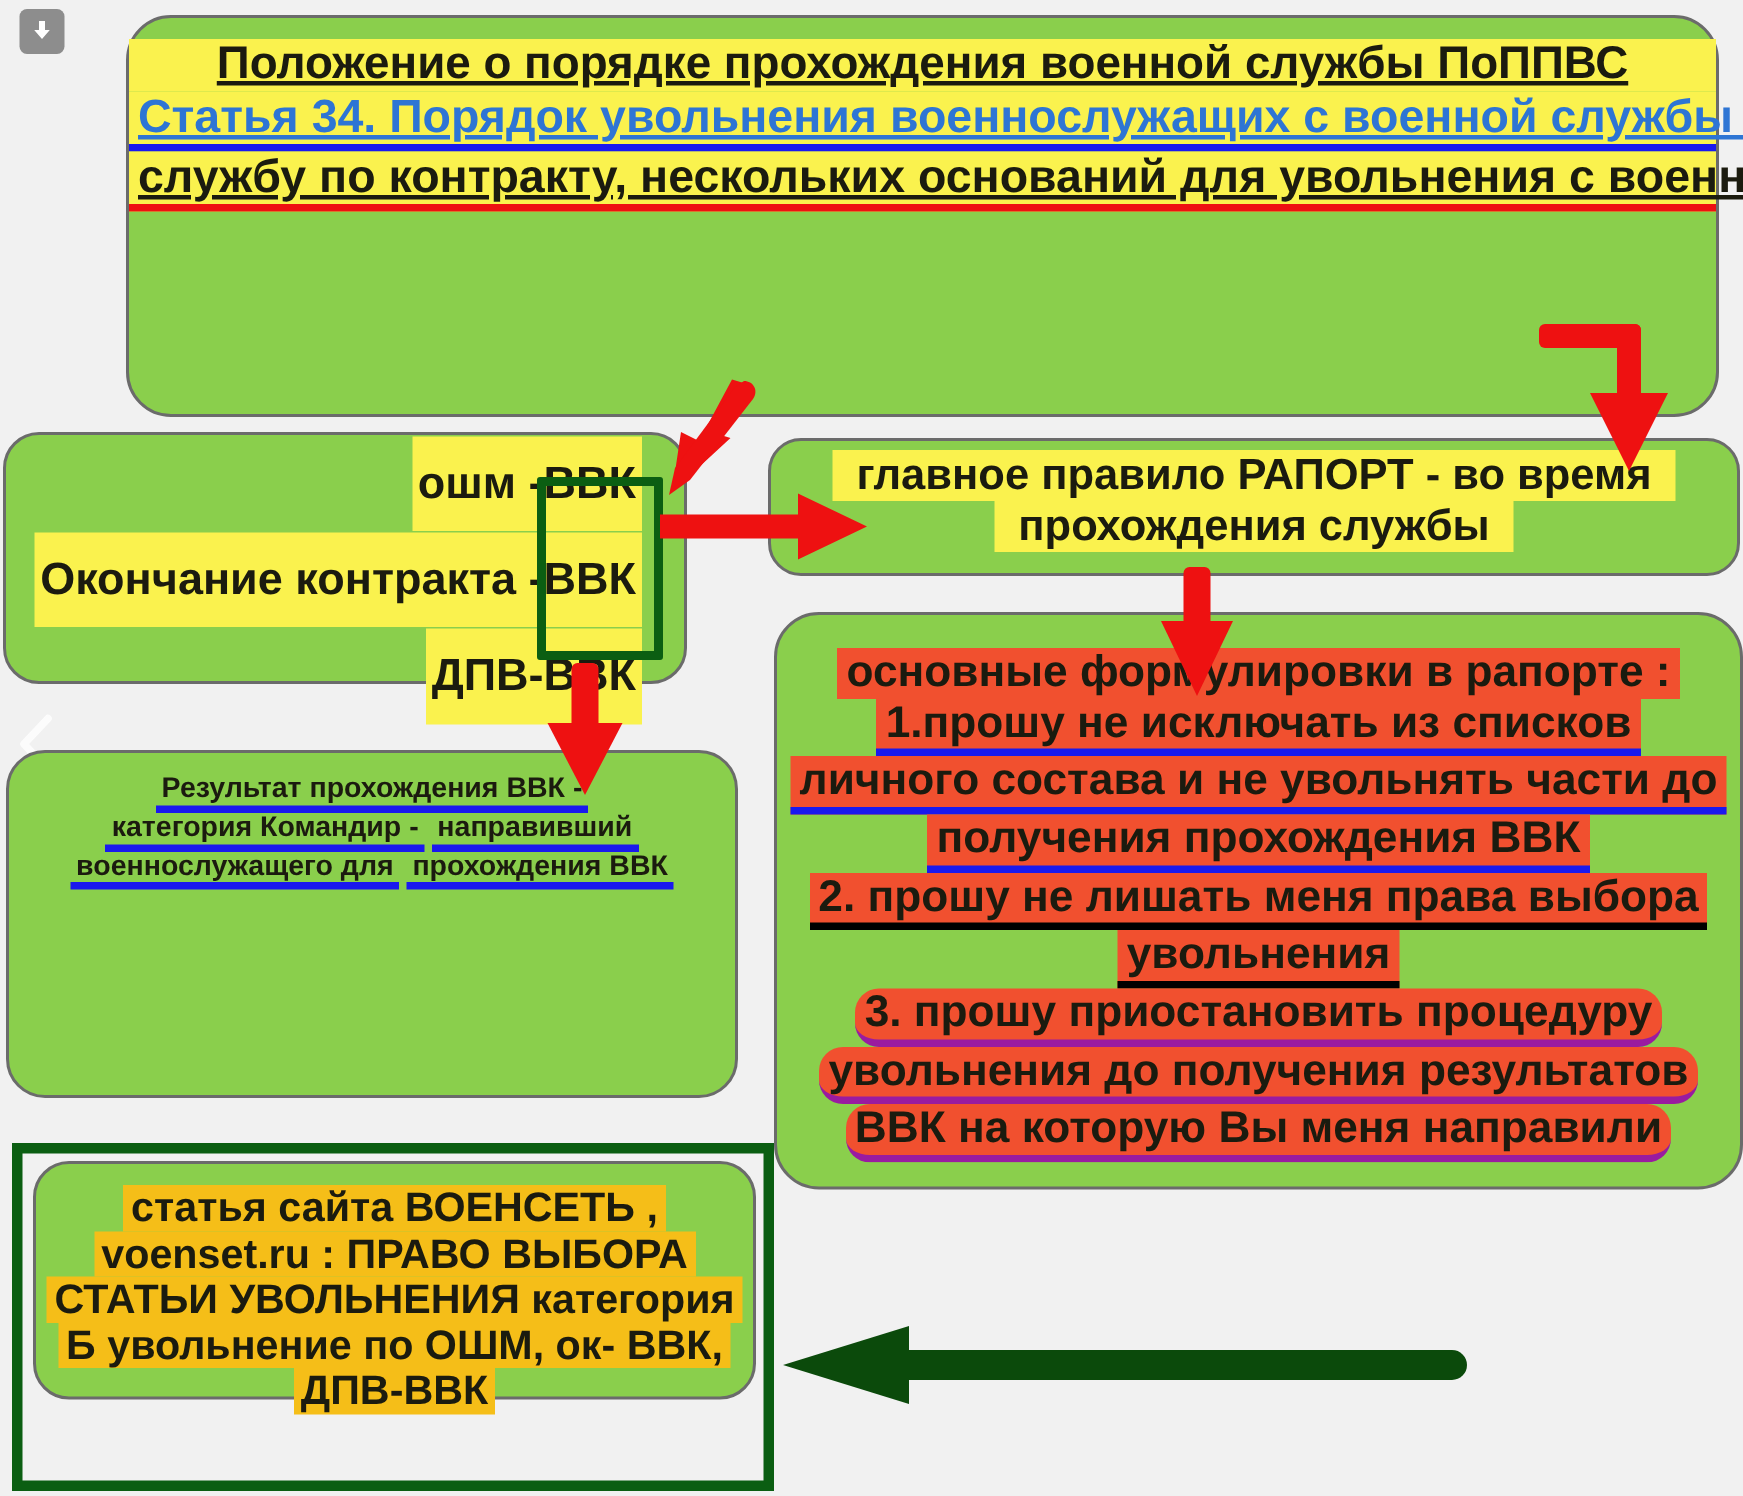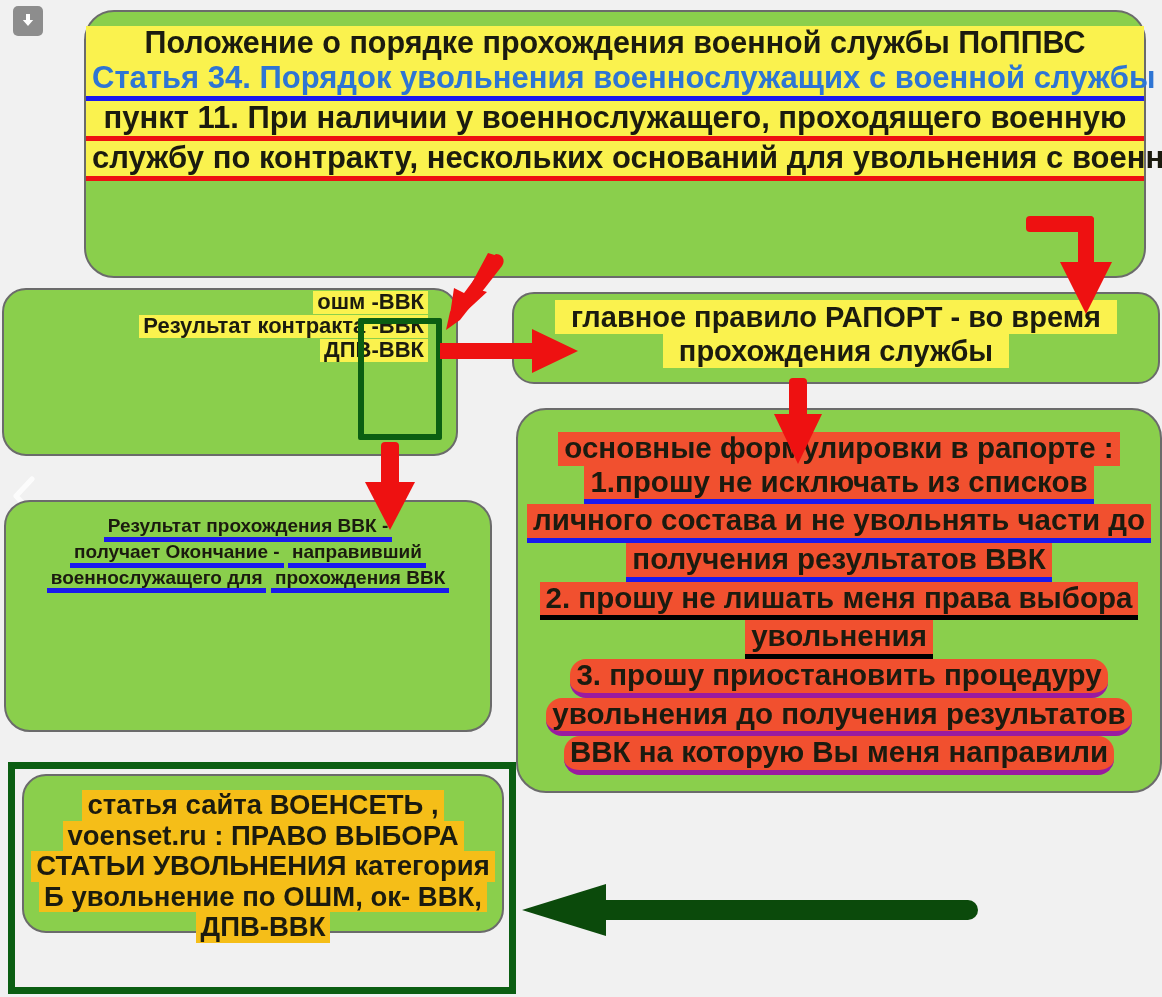--- a/index.html
+++ b/index.html
@@ -58,31 +58,31 @@
   .u-purp  { border-bottom: 5px solid #9A1BA0; border-radius: 16px; }
 
   .ink-blue { color: #2E75D4; }
 
   
   #card-title {
     left: 84px; top: 10px; width: 1062px; height: 268px;
     border-radius: 30px;
     padding-top: 14px;
   }
-  #card-title .line { font-size: 31px; padding: 1px 6px 2px; }
+  #card-title .line { font-size: 31px; padding: 1px 6px 2px; text-decoration: underline; }
   #card-title .t1 { font-size: 30.5px; }
 
   
   #card-list {
     left: 2px; top: 288px; width: 456px; height: 168px;
     border-radius: 24px;
     text-align: right;
     padding-right: 28px;
   }
-  #card-list .line { font-size: 22px; display:inline-block; padding: 0 4px; }
+  #card-list .line { font-size: 30px; display:inline-block; padding: 16px 4px; }
   #card-list .row { text-align: right; margin: 1px 0; }
   #vvk-box {
     position: absolute;
     left: 358px; top: 318px;
     width: 84px; height: 122px;
     border: 6px solid #0B5E12;
     border-radius: 2px;
     box-sizing: border-box;
   }
 
@@ -145,49 +145,48 @@
 </div>
 <div class="chevron" id="chev-right">
   <svg width="34" height="46" viewBox="0 0 34 46">
     <path d="M10 6 L26 23 L10 40" stroke="#d9e6c6" stroke-width="5" fill="none" stroke-linecap="round" stroke-linejoin="round"></path>
   </svg>
 </div>
 
 <div class="card" id="card-title">
   <span class="line hl-y t1">Положение о порядке прохождения военной службы ПоППВС</span>
   <span class="line hl-y ink-blue u-blue">Статья 34. Порядок увольнения военнослужащих с военной службы и</span>
-  <span class="line hl-y u-red">пункт 11. При наличии у военнослужащего, проходящего военную</span>
   <span class="line hl-y u-red">службу по контракту, нескольких оснований для увольнения с военной</span>
 </div>
 
 <div class="card" id="card-list">
   <div class="row"><span class="line hl-y">ошм -ВВК</span></div>
-  <div class="row"><span class="line hl-y">Результат контракта -ВВК</span></div>
+  <div class="row"><span class="line hl-y">Окончание контракта -ВВК</span></div>
   <div class="row"><span class="line hl-y">ДПВ-ВВК</span></div>
 </div>
 <div id="vvk-box"></div>
 
 <div class="card" id="card-rule">
   <span class="line hl-y">главное правило РАПОРТ - во время</span>
   <span class="line hl-y">прохождения службы</span>
 </div>
 
 <div class="card" id="card-result">
   <span class="line u-blue">Результат прохождения ВВК -</span>
-  <span class="line u-blue">получает Окончание -</span>
+  <span class="line u-blue">категория Командир -</span>
   <span class="line u-blue">направивший</span>
   <span class="line u-blue">военнослужащего для</span>
   <span class="line u-blue">прохождения ВВК</span>
 </div>
 
 <div class="card" id="card-form">
   <span class="line hl-o">основные формулировки в рапорте :</span>
   <span class="line hl-o u-blue">1.прошу не исключать из списков</span>
   <span class="line hl-o u-blue">личного состава  и не увольнять части до</span>
-  <span class="line hl-o u-blue">получения результатов ВВК</span>
+  <span class="line hl-o u-blue">получения прохождения ВВК</span>
   <span class="line hl-o u-green">2. прошу не лишать меня права выбора</span>
   <span class="line hl-o u-green">увольнения</span>
   <span class="line hl-o u-purp">3. прошу приостановить процедуру</span>
   <span class="line hl-o u-purp">увольнения до получения результатов</span>
   <span class="line hl-o u-purp">ВВК на которую Вы меня направили</span>
 </div>
 
 <div id="outer-box"></div>
 <div class="card" id="card-site">
   <span class="line hl-a">статья сайта ВОЕНСЕТЬ ,</span>

